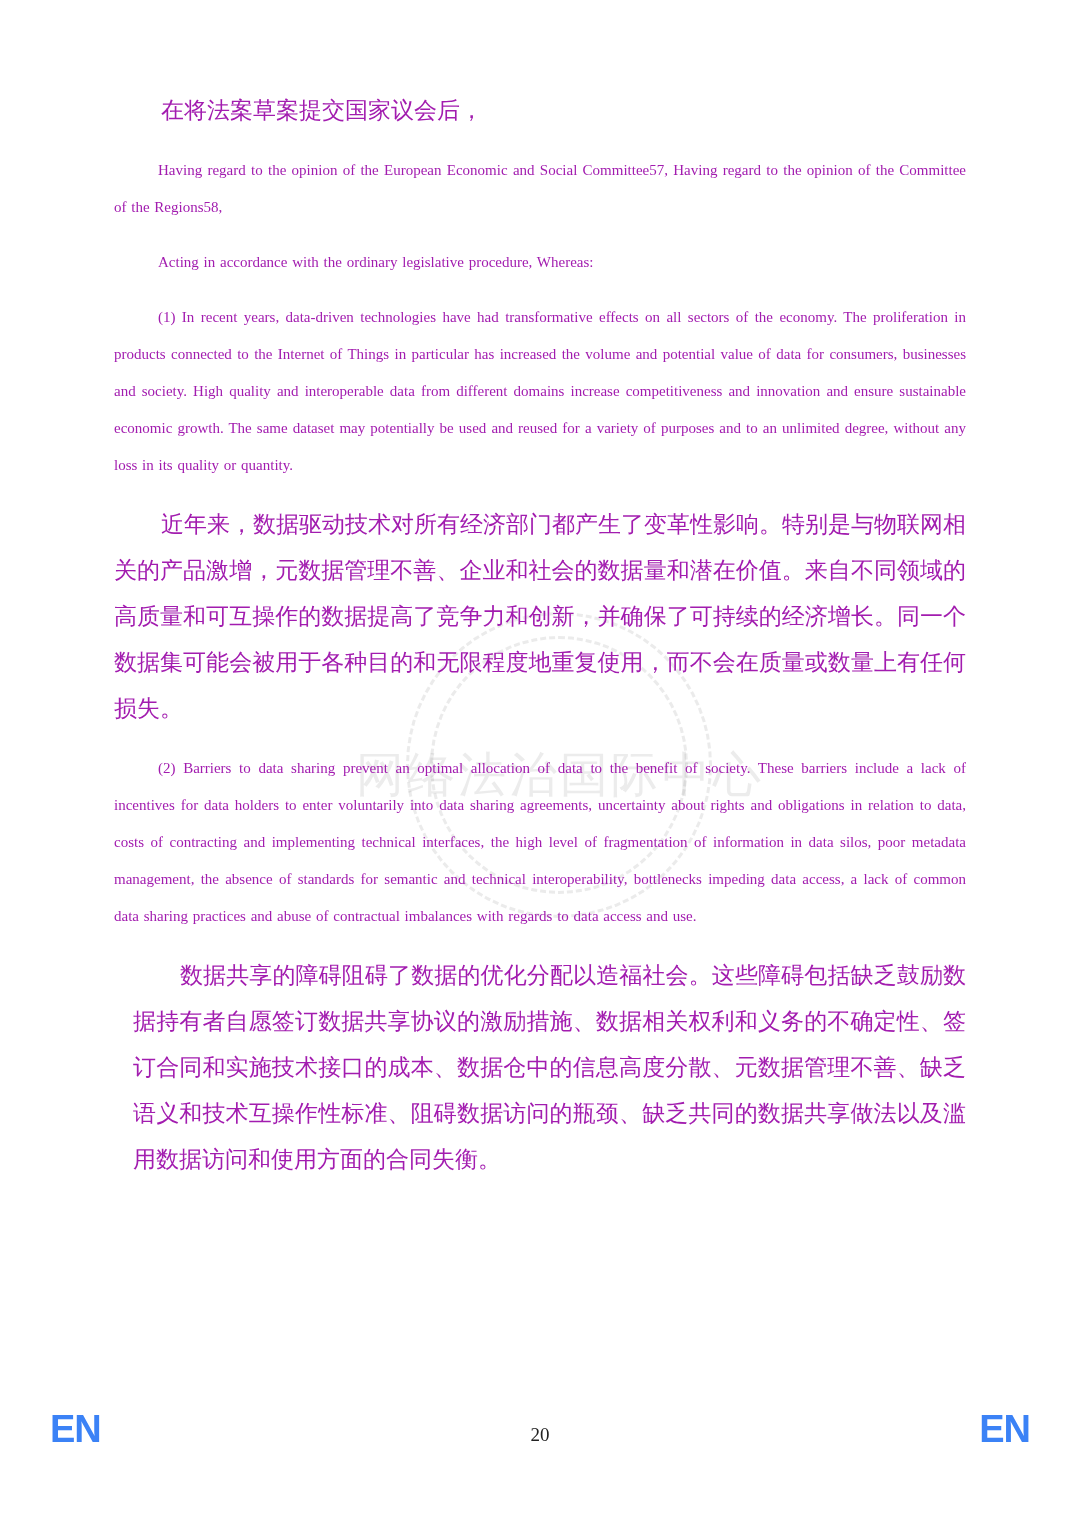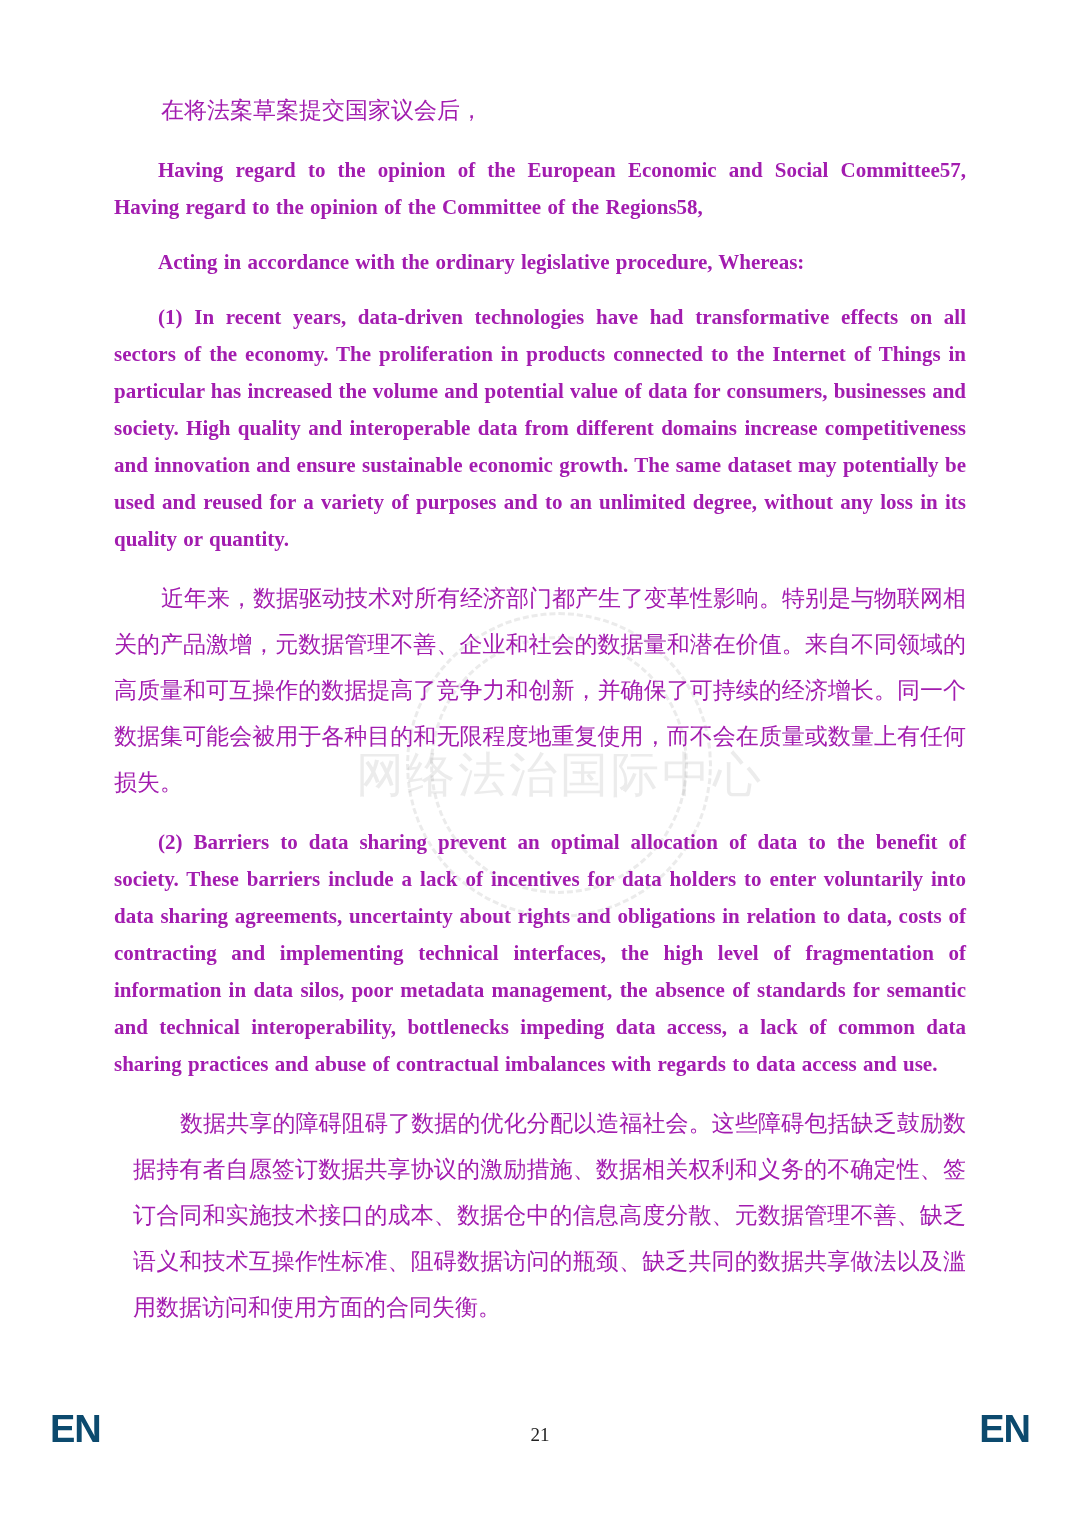--- a/index.html
+++ b/index.html
@@ -52,44 +52,43 @@
     z-index: 1;
   }
   .content p {
     margin: 0 0 18px 0;
     color: #a21caf;
     text-align: justify;
   }
   .content p:last-child { margin-bottom: 0; margin-left: 19px; }
   p.en {
     font-family: "Liberation Serif", "DejaVu Serif", serif;
-    font-size: 21px;
+    font-size: 15px;
     line-height: 37px;
     text-indent: 44px;
     word-spacing: 1px;
-    font-weight: bold;
   }
   p.zh {
     font-family: "Liberation Serif", "DejaVu Serif", serif;
     font-size: 23px;
     line-height: 46px;
     text-indent: 47px;
     text-justify: inter-character;
   }
 
   
   .footer-en {
     position: absolute;
     top: 1408px;
     z-index: 1;
     font-family: "Liberation Sans", "DejaVu Sans", sans-serif;
     font-weight: bold;
     font-size: 38px;
     letter-spacing: -1px;
-    color: #0c4a6e;
+    color: #3b82f6;
   }
   .footer-en.left  { left: 50px; }
   .footer-en.right { right: 50px; }
   .page-number {
     position: absolute;
     top: 1424px;
     left: 0;
     width: 100%;
     z-index: 1;
     text-align: center;
@@ -113,16 +112,16 @@
     <p class="zh">在将法案草案提交国家议会后，</p>
     <p class="en">Having regard to the opinion of the European Economic and Social Committee57, Having regard to the opinion of the Committee of the Regions58,</p>
     <p class="en">Acting in accordance with the ordinary legislative procedure, Whereas:</p>
     <p class="en">(1) In recent years, data-driven technologies have had transformative effects on all sectors of the economy. The proliferation in products connected to the Internet of Things in particular has increased the volume and potential value of data for consumers, businesses and society. High quality and interoperable data from different domains increase competitiveness and innovation and ensure sustainable economic growth. The same dataset may potentially be used and reused for a variety of purposes and to an unlimited degree, without any loss in its quality or quantity.</p>
     <p class="zh">近年来，数据驱动技术对所有经济部门都产生了变革性影响。特别是与物联网相关的产品激增，元数据管理不善、企业和社会的数据量和潜在价值。来自不同领域的高质量和可互操作的数据提高了竞争力和创新，并确保了可持续的经济增长。同一个数据集可能会被用于各种目的和无限程度地重复使用，而不会在质量或数量上有任何损失。</p>
     <p class="en">(2) Barriers to data sharing prevent an optimal allocation of data to the benefit of society. These barriers include a lack of incentives for data holders to enter voluntarily into data sharing agreements, uncertainty about rights and obligations in relation to data, costs of contracting and implementing technical interfaces, the high level of fragmentation of information in data silos, poor metadata management, the absence of standards for semantic and technical interoperability, bottlenecks impeding data access, a lack of common data sharing practices and abuse of contractual imbalances with regards to data access and use.</p>
     <p class="zh">数据共享的障碍阻碍了数据的优化分配以造福社会。这些障碍包括缺乏鼓励数据持有者自愿签订数据共享协议的激励措施、数据相关权利和义务的不确定性、签订合同和实施技术接口的成本、数据仓中的信息高度分散、元数据管理不善、缺乏语义和技术互操作性标准、阻碍数据访问的瓶颈、缺乏共同的数据共享做法以及滥用数据访问和使用方面的合同失衡。</p>
   </main>
 
   <div class="footer-en left">EN</div>
-  <div class="page-number">21</div>
+  <div class="page-number">20</div>
   <div class="footer-en right">EN</div>
 
 </div>
 
 </body></html>

